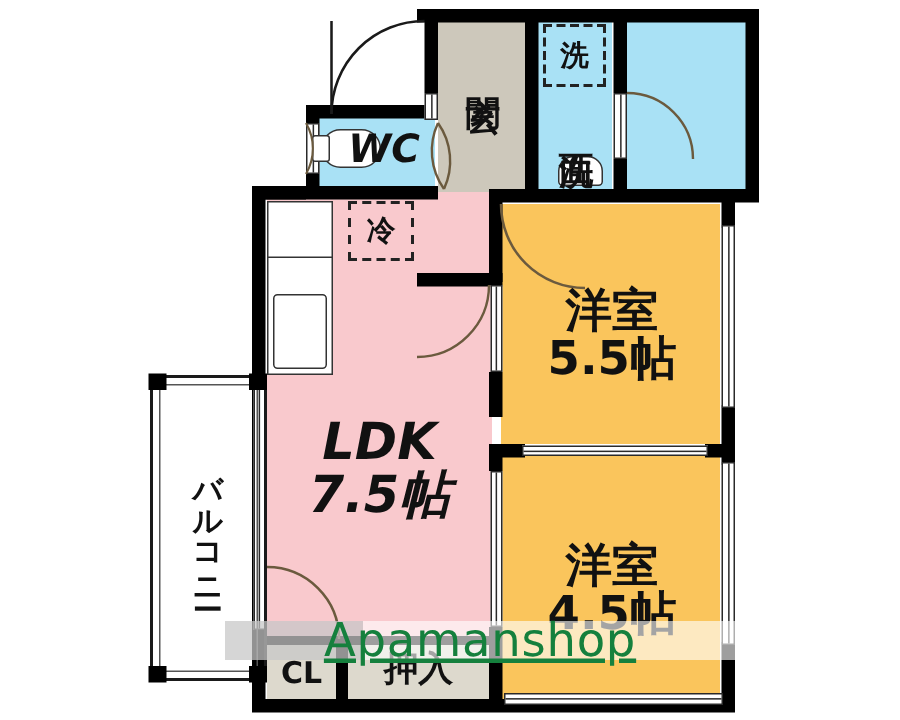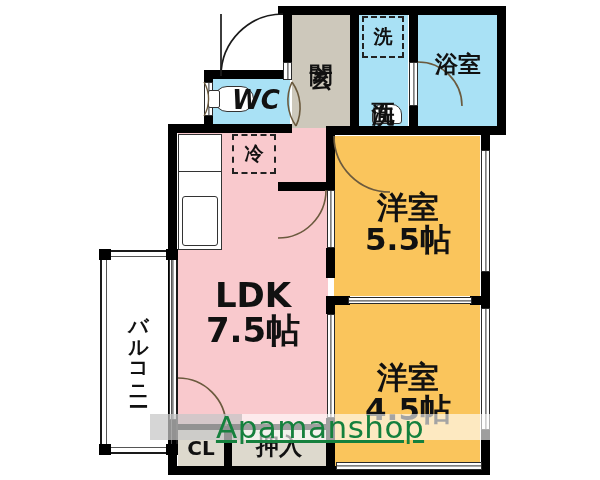--- a/index.html
+++ b/index.html
@@ -171,23 +171,22 @@
 
     <path d="M326,190 A48,48 0 0 1 278,238" fill="none" stroke="#6b5a3e" stroke-width="1.6"></path>
   </svg>
 
   <div class="lbl vert" style="left:292px;top:16px;width:58px;height:60px;font-size:23px;">玄関</div>
 
   <div class="lbl" style="left:222px;top:80px;width:68px;height:42px;font-size:26px;font-style:italic;">WC</div>
 
   <div class="lbl vert" style="left:360px;top:58px;width:46px;height:52px;font-size:23px;">洗面</div>
 
-  <div class="lbl" style="left:420px;top:50px;width:76px;height:30px;font-size:23px;">浴室</div>
-
-  <div class="lbl" style="left:182px;top:268px;width:142px;height:90px;font-size:34px;">LDK
+
+  <div class="lbl" style="left:182px;top:268px;width:142px;height:90px;font-size:34px;font-style:italic;">LDK
 7.5帖</div>
 
   <div class="lbl" style="left:336px;top:178px;width:144px;height:90px;font-size:31px;">洋室
 5.5帖</div>
 
   <div class="lbl" style="left:336px;top:348px;width:144px;height:90px;font-size:31px;">洋室
 4.5帖</div>
 
   <div class="lbl vert" style="left:122px;top:276px;width:34px;height:146px;font-size:20px;">バルコニー</div>
 

